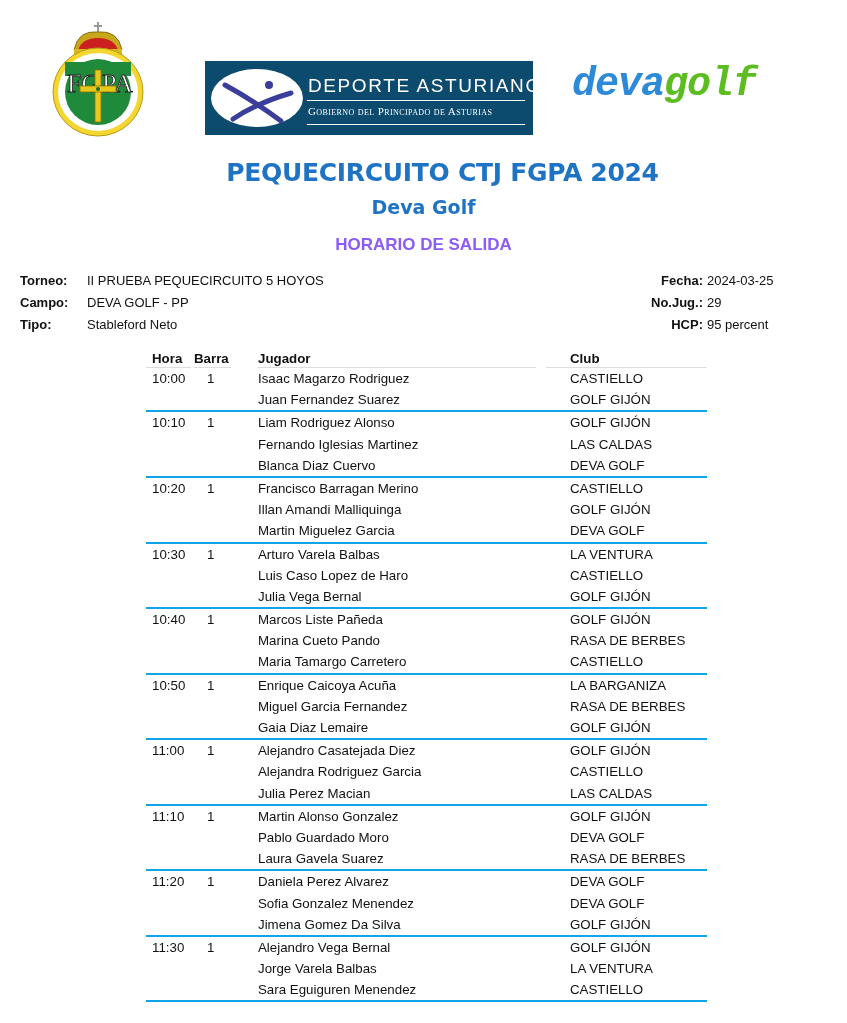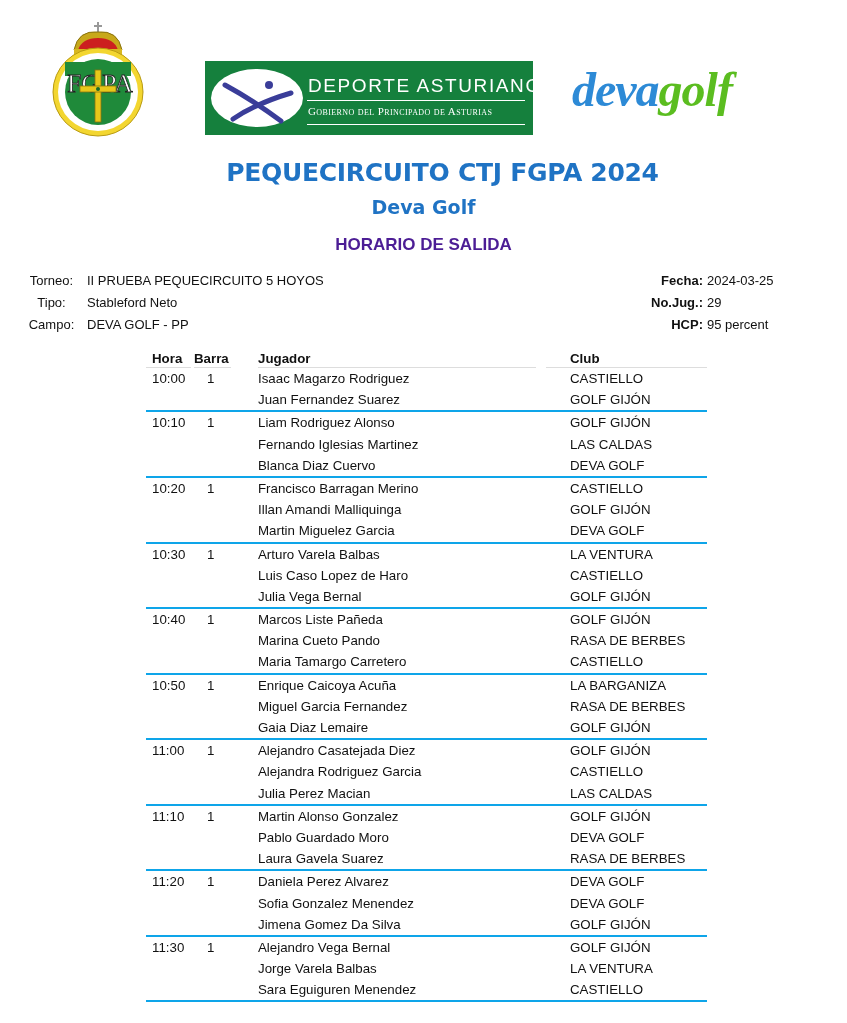--- a/index.html
+++ b/index.html
@@ -1,40 +1,40 @@
 <!DOCTYPE html>
 <html><head>
 <meta charset="utf-8">
 <style>
   html, body { margin:0; padding:0; background:#ffffff; }
   body { width:847px; height:1023px; position:relative; overflow:hidden;
          font-family:"Liberation Sans", sans-serif; color:#111; }
   .logo-fgpa { position:absolute; left:50px; top:20px; width:96px; height:118px; }
   .logo-deporte { position:absolute; left:205px; top:61px; width:328px; height:74px;
-                  background:#15803d; }
+                  background:#0c4a6e; }
   .logo-deporte .oval { position:absolute; left:6px; top:8px; width:92px; height:58px;
                   background:#fff; border-radius:50%; }
   .logo-deporte .t1 { position:absolute; left:103px; top:14px; color:#fff; font-size:19px;
                   letter-spacing:1.6px; white-space:nowrap; }
   .logo-deporte .line { position:absolute; left:102px; right:8px; height:1px; background:#fff; }
   .logo-deporte .t2 { position:absolute; left:103px; top:44px; color:#fff; font-size:11px;
                   font-variant:small-caps; letter-spacing:0.4px; white-space:nowrap; font-family:"Liberation Serif", serif; }
-  .logo-deva { position:absolute; left:572px; top:62px; font-family:Liberation Serif, serif;
-               font-size:48px; font-style:italic; font-weight:bold; letter-spacing:-1px; white-space:nowrap; }
+  .logo-deva { position:absolute; left:572px; top:62px; font-family:Liberation Mono, monospace;
+               font-size:40px; font-style:italic; font-weight:bold; letter-spacing:-1px; white-space:nowrap; }
   .logo-deva .d { color:#2d8ad6; }
   .logo-deva .g { color:#5bbd20; }
   .title { position:absolute; left:0; right:0; top:158px; text-align:center; color:#1f73c4;
            font-size:25px; font-weight:bold; font-family:"DejaVu Sans", sans-serif; letter-spacing:-0.3px;padding-left:38px; }
   .subtitle { position:absolute; left:0; right:0; top:196px; text-align:center; color:#1f73c4;
            font-size:19px; font-weight:bold; font-family:"DejaVu Sans", sans-serif; }
-  .heading { position:absolute; left:0; right:0; top:235px; text-align:center; color:#4c1d95;
+  .heading { position:absolute; left:0; right:0; top:235px; text-align:center; color:#8b5cf6;
            font-size:17px; font-weight:bold; }
   .meta-left { position:absolute; left:20px; top:271px; font-size:13px; }
   .meta-left .row, .meta-right .row { height:22px; line-height:20px; display:flex; }
-  .meta-left .lbl { width:63px; text-align:center; font-weight:normal; padding-right:4px; }
+  .meta-left .lbl { width:63px; text-align:left; font-weight:bold; padding-right:4px; }
   .meta-right { position:absolute; left:620px; top:271px; font-size:13px; }
   .meta-right .lbl { width:83px; text-align:right; font-weight:bold; padding-right:4px; }
   .tbl { position:absolute; left:146px; top:348px; width:561px; font-size:13.3px; }
   .thead { height:20px; display:flex; align-items:flex-end; position:relative;font-weight:bold; }
   .thead span { position:absolute; bottom:2px; }
   .th-line { position:absolute; bottom:0; height:1px; background:#ddd; }
   .group { border-bottom:2px solid #0ea5e9; }
   .trow { height:21.2px; line-height:21px; position:relative; }
   .trow span { position:absolute; white-space:nowrap; }
   .c-hora { left:6px; }
@@ -85,26 +85,26 @@
 <div class="title">PEQUECIRCUITO CTJ FGPA 2024</div>
 <div class="subtitle">Deva Golf</div>
 <div class="heading">HORARIO DE SALIDA</div>
 
 <div class="meta-left">
   <div class="row">
     <span class="lbl">Torneo:</span>
     <span>II PRUEBA PEQUECIRCUITO 5 HOYOS</span>
   </div>
   <div class="row">
+    <span class="lbl">Campo:</span>
+    <span>DEVA GOLF - PP</span>
+  </div>
+  <div class="row">
     <span class="lbl">Tipo:</span>
     <span>Stableford Neto</span>
-  </div>
-  <div class="row">
-    <span class="lbl">Campo:</span>
-    <span>DEVA GOLF - PP</span>
   </div>
 </div>
 
 <div class="meta-right">
   <div class="row">
     <span class="lbl">Fecha:</span>
     <span>2024-03-25</span>
   </div>
   <div class="row">
     <span class="lbl">No.Jug.:</span>

